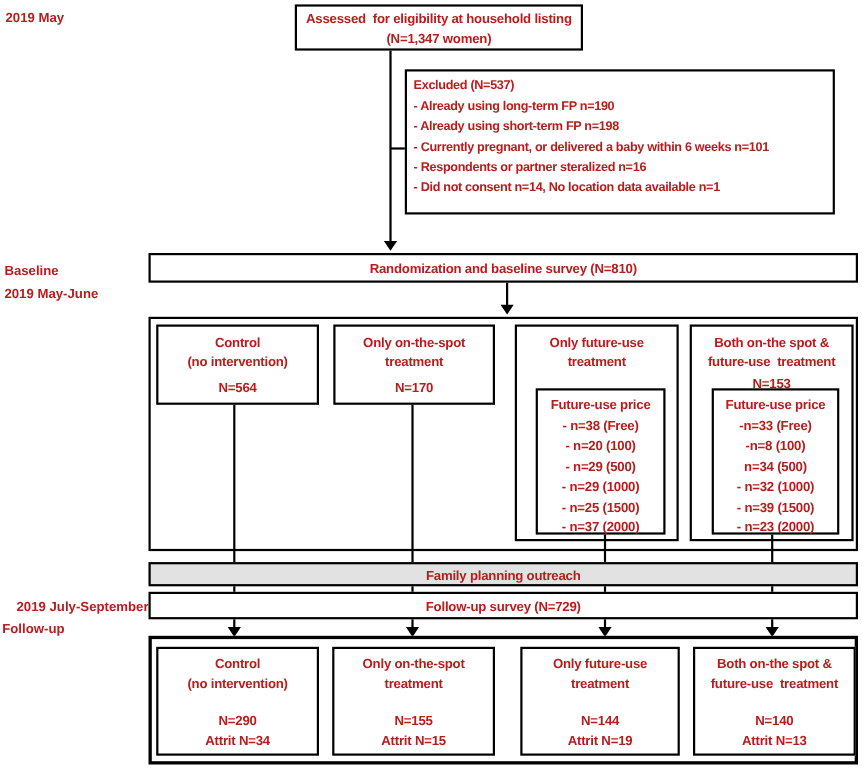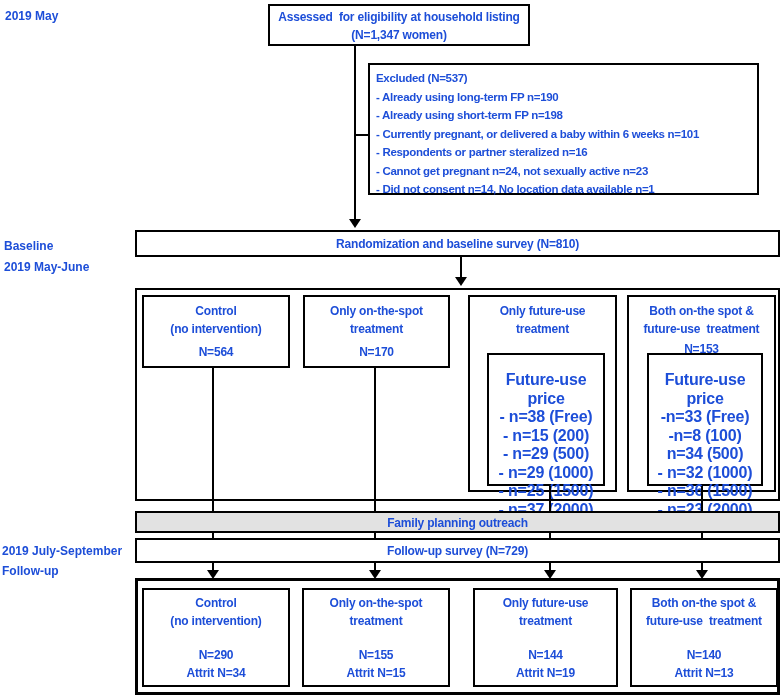--- a/index.html
+++ b/index.html
@@ -1,18 +1,18 @@
 <!DOCTYPE html>
 <html><head>
 <meta charset="utf-8">
 <style>
   html,body { margin:0; padding:0; background:#ffffff; }
   .canvas {
     position:relative; width:784px; height:698px; background:#ffffff;
-    font-family:"Liberation Sans", sans-serif; font-weight:bold; color:#1d4ed8;
+    font-family:"Liberation Sans", sans-serif; font-weight:bold; color:#b91c1c;
     overflow:hidden;
   }
   .box {
     position:absolute; background:#ffffff; border:2px solid #000;
     box-sizing:border-box; text-align:center; font-size:12px; line-height:18px;
     letter-spacing:-0.2px;
   }
   .txt { white-space:pre-wrap; }
   .nowrap { white-space:pre; }
   .vl, .hl { position:absolute; background:#000; }
@@ -26,52 +26,51 @@
   .arr-right {
     position:absolute; width:0; height:0;
     border-top:6px solid transparent; border-bottom:6px solid transparent;
     border-left:10px solid #000;
   }
   .tlabel { position:absolute; font-size:12px; line-height:19px; white-space:pre; }
   .excl { text-align:left; font-size:11.5px; line-height:18.5px; letter-spacing:-0.3px; padding:4px 6px; }
   .excl div { white-space:pre; }
   .grp-n { margin-top:5px; }
   .bot-n { margin-top:16px; }
-  .pbox { font-size:16px; line-height:18.5px; padding-top:16px; }
+  .pbox { font-size:12px; line-height:18.5px; padding-top:4px; }
   .bar  { background:#e2e2e2; }
 </style>
 </head>
 <body>
 
 <div class="canvas">
 
   <div class="tlabel" style="left:5px; top:7px;">2019 May</div>
   <div class="tlabel" style="left:4px; top:226px;margin-top:32px;">2019 May-June</div>
   <div class="tlabel" style="left:4px; top:237px;">Baseline</div>
-  <div class="tlabel" style="left:2px; top:542px;">2019 July-September</div>
+  <div class="tlabel" style="left:15px; top:542px;">2019 July-September</div>
   <div class="tlabel" style="left:2px; top:562px;">Follow-up</div>
 
   <div class="box" style="left:268px; top:4px; width:262px; height:42px; padding-top:2px;">
     <div class="txt">Assessed  for eligibility at household listing</div>
     <div class="txt">(N=1,347 women)</div>
   </div>
 
   <div class="vl" style="left:354px; top:46px; height:174px;"></div>
   <div class="arr-down" style="left:349px; top:219px;"></div>
 
   <div class="hl" style="left:355px; top:134px; width:26px;"></div>
   <div class="arr-right" style="left:379px; top:129px;"></div>
 
   <div class="box excl" style="left:368px; top:63px; width:391px; height:132px;">
     <div>Excluded (N=537)</div>
     <div>- Already using long-term FP n=190</div>
     <div>- Already using short-term FP n=198</div>
     <div>- Currently pregnant, or delivered a baby within 6 weeks n=101</div>
     <div>- Respondents or partner steralized n=16</div>
-    <div>- Cannot get pregnant n=24, not sexually active n=23</div>
     <div>- Did not consent n=14, No location data available n=1</div>
   </div>
 
   <div class="box" style="left:135px; top:230px; width:645px; height:27px; padding-top:3px;">
     <div class="txt">Randomization and baseline survey (N=810)</div>
   </div>
 
   <div class="vl" style="left:460px; top:257px; height:21px;"></div>
   <div class="arr-down" style="left:455px; top:277px;"></div>
 
@@ -90,39 +89,39 @@
   </div>
 
   <div class="box" style="left:468px; top:295px; width:149px; height:197px; padding-top:5px;">
     <div class="txt">Only future-use</div>
     <div class="txt">treatment</div>
     <div class="txt" style="margin-top:19px;">N=163</div>
   </div>
   <div class="box pbox" style="left:487px; top:353px; width:118px; height:133px;">
     <div class="txt">Future-use price</div>
     <div class="nowrap">- n=38 (Free)</div>
-    <div class="nowrap">- n=15 (200)</div>
+    <div class="nowrap">- n=20 (100)</div>
     <div class="nowrap">- n=29 (500)</div>
     <div class="nowrap">- n=29 (1000)</div>
     <div class="nowrap">- n=25 (1500)</div>
     <div class="nowrap">- n=37 (2000)</div>
   </div>
 
   <div class="box" style="left:627px; top:295px; width:149px; height:197px; padding-top:5px;">
     <div class="txt">Both on-the spot &amp;</div>
     <div class="txt">future-use  treatment</div>
     <div class="txt" style="margin-top:2px;">N=153</div>
   </div>
   <div class="box pbox" style="left:647px; top:353px; width:116px; height:133px;">
     <div class="txt">Future-use price</div>
     <div class="nowrap">-n=33 (Free)</div>
     <div class="nowrap">-n=8 (100)</div>
     <div class="nowrap">n=34 (500)</div>
     <div class="nowrap">- n=32 (1000)</div>
-    <div class="nowrap">- n=36 (1500)</div>
+    <div class="nowrap">- n=39 (1500)</div>
     <div class="nowrap">- n=23 (2000)</div>
   </div>
 
   <div class="vl" style="left:212px; top:368px; height:203px;"></div>
   <div class="arr-down" style="left:207px; top:570px;"></div>
   <div class="vl" style="left:374px; top:368px; height:203px;"></div>
   <div class="arr-down" style="left:369px; top:570px;"></div>
   <div class="vl" style="left:549px; top:486px; height:85px;"></div>
   <div class="arr-down" style="left:544px; top:570px;"></div>
   <div class="vl" style="left:701px; top:486px; height:85px;"></div>

